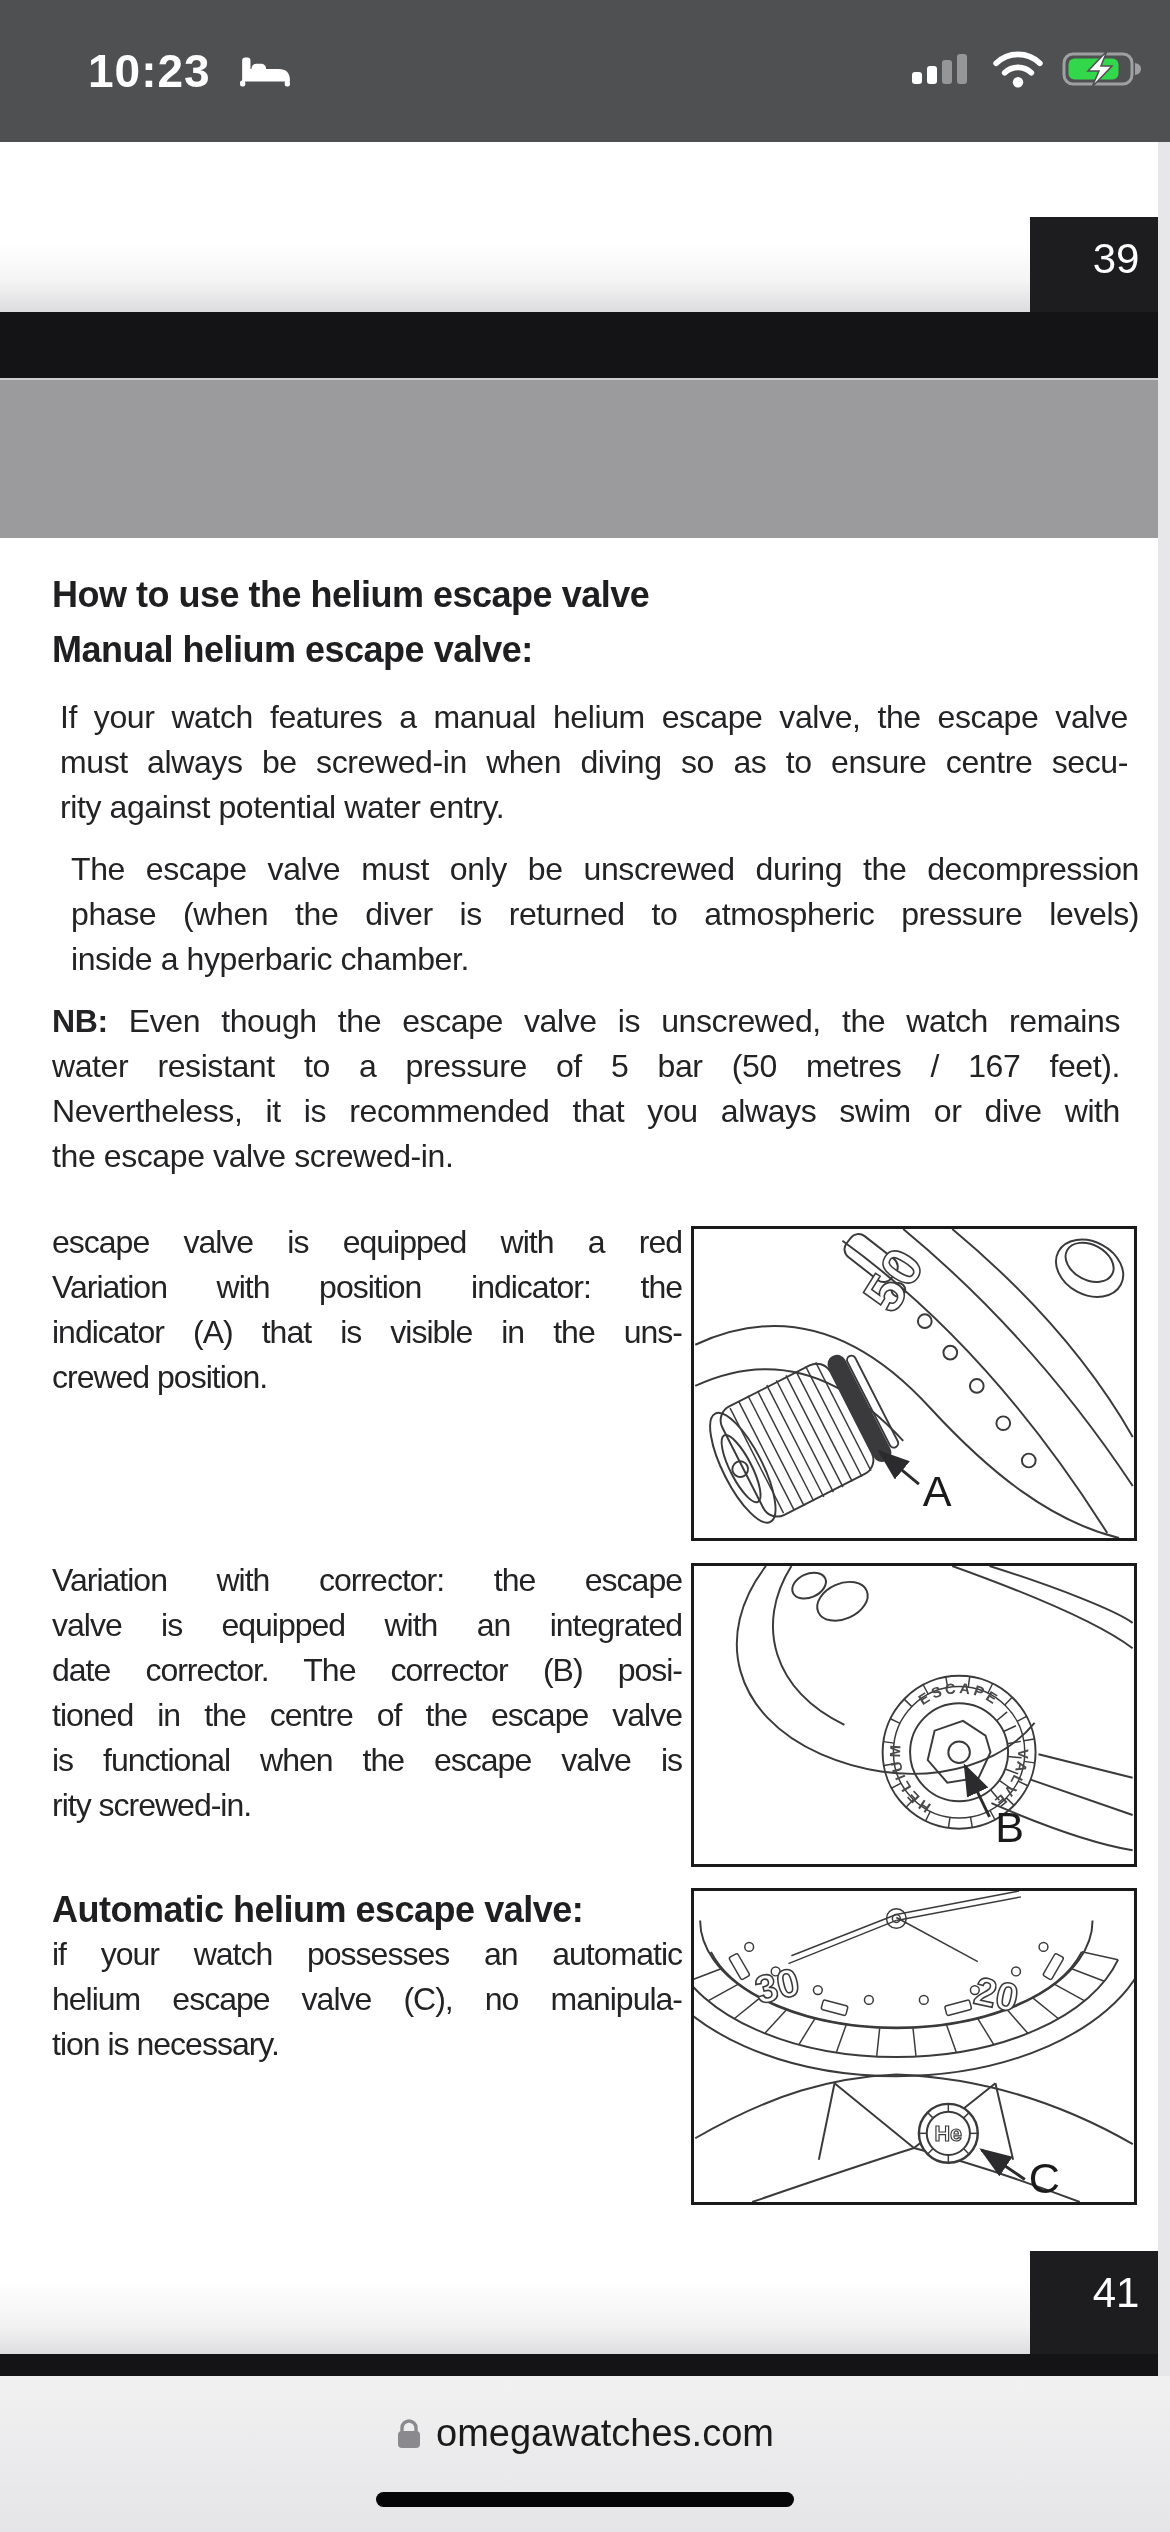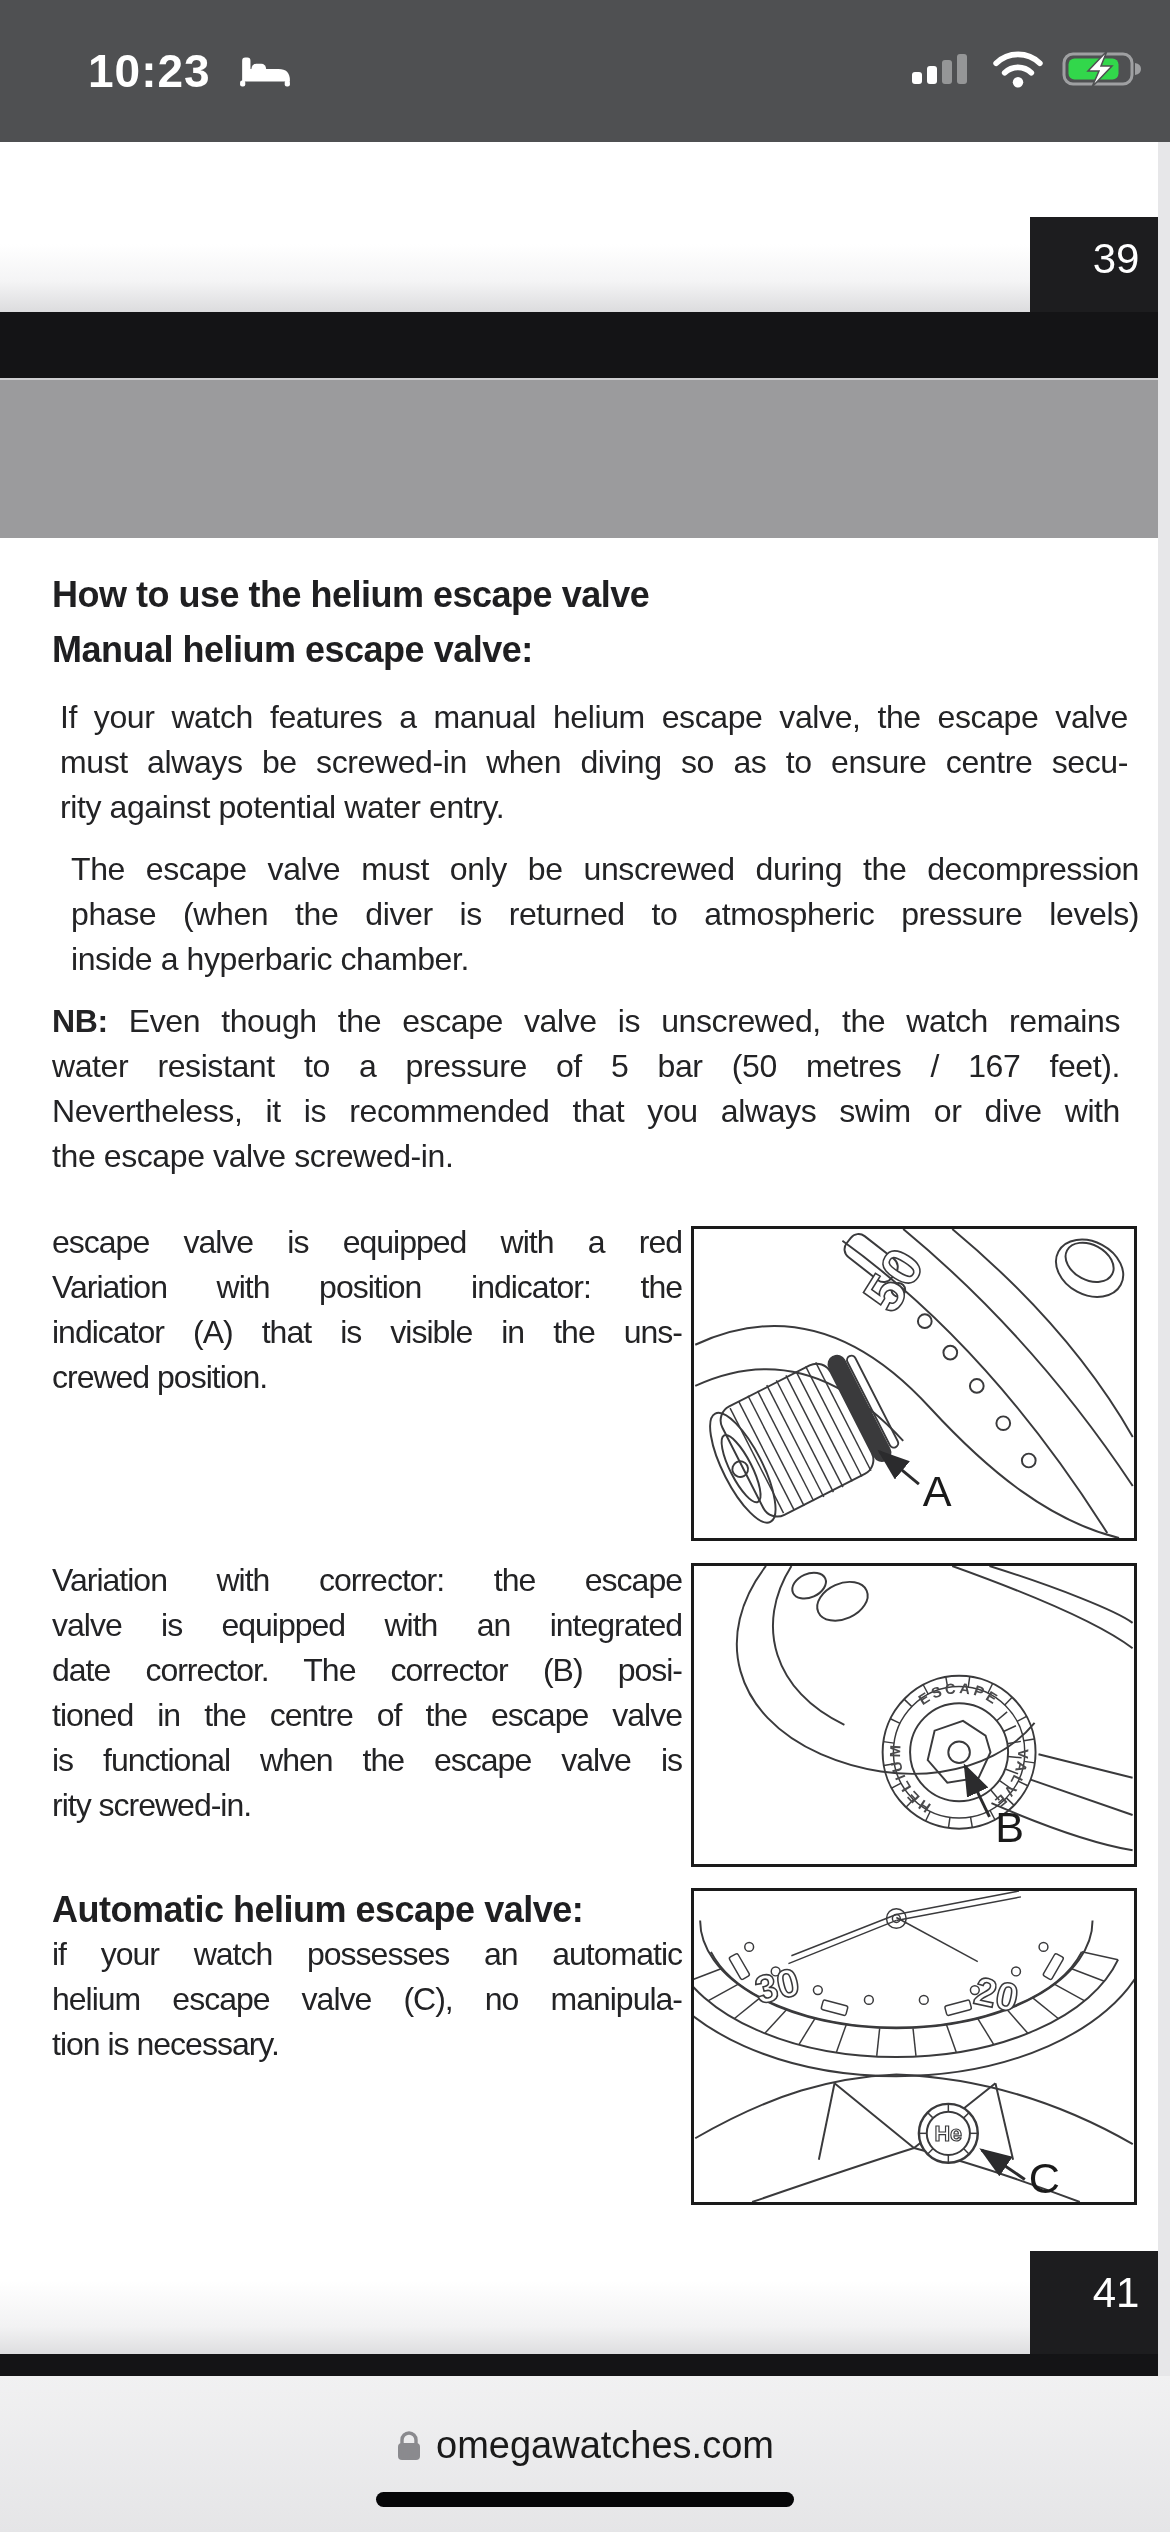--- a/index.html
+++ b/index.html
@@ -365,21 +365,21 @@
         <line x1="336" y1="294" x2="292" y2="264" stroke="#2b2b2d" stroke-width="3" marker-end="url(#ch)"></line>
         <text class="figlabel" x="340" y="308">C</text>
       </svg>
     </div>
 
     <div class="abs pagenum next">41</div>
     <div class="abs band band2"></div>
   </div>
 
   <div class="abs browser-bar">
-    <div class="abs url-row" style="top:36px;margin-top:12px;">
+    <div class="abs url-row" style="top:36px;">
       <svg width="26" height="32" viewBox="0 0 26 32">
         <path d="M6,14 v-4 a7,7 0 0 1 14,0 v4" fill="none" stroke="#8a8a8e" stroke-width="3.4"></path>
         <rect x="2" y="13" width="22" height="17" rx="4" fill="#8a8a8e"></rect>
       </svg>
       <span class="url-text">omegawatches.com</span>
     </div>
   </div>
   <div class="abs home-indicator"></div>
 
 </div>

